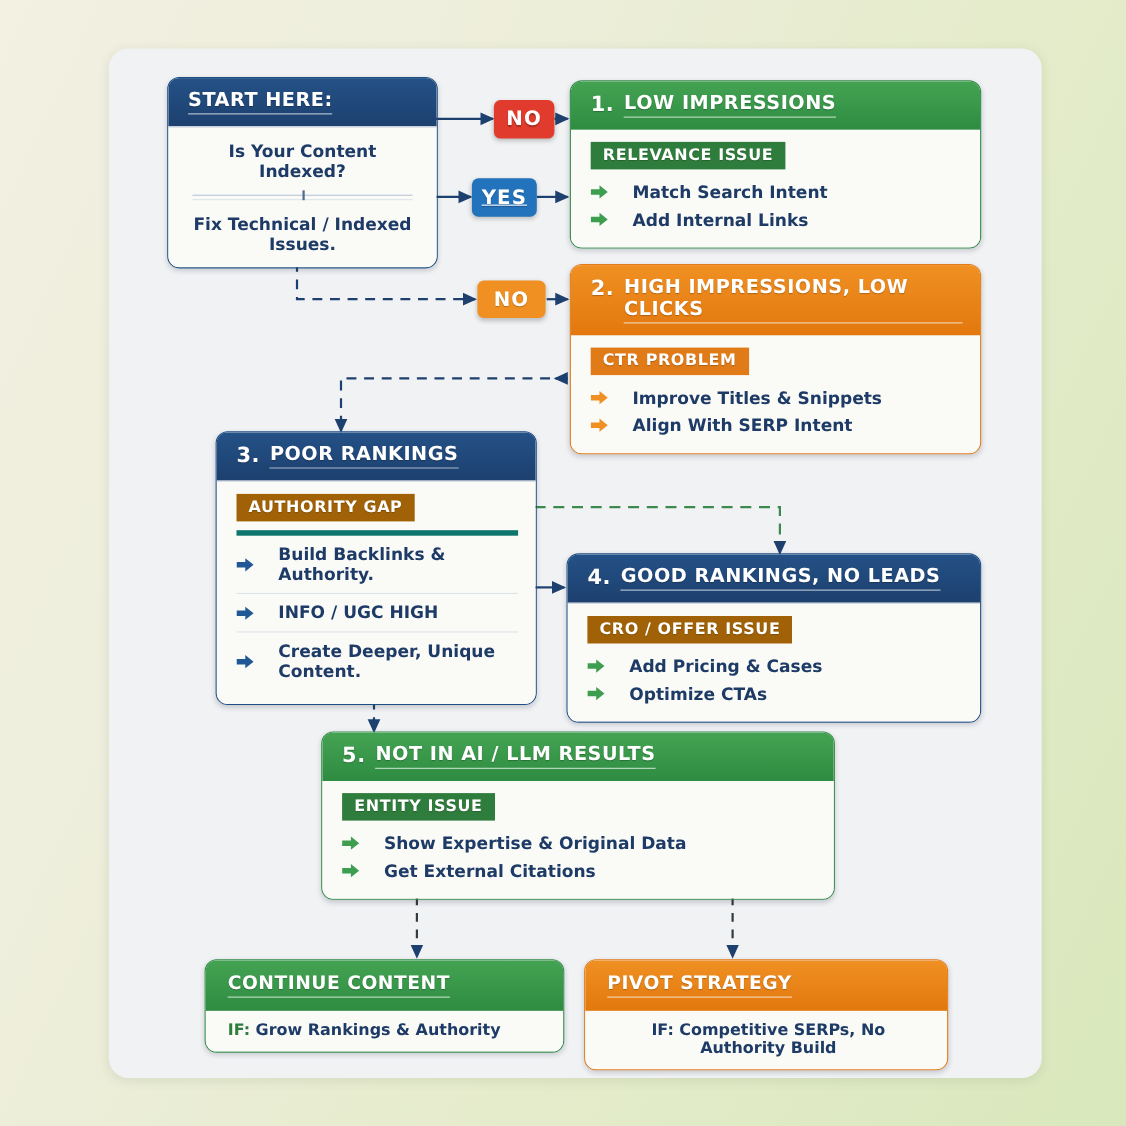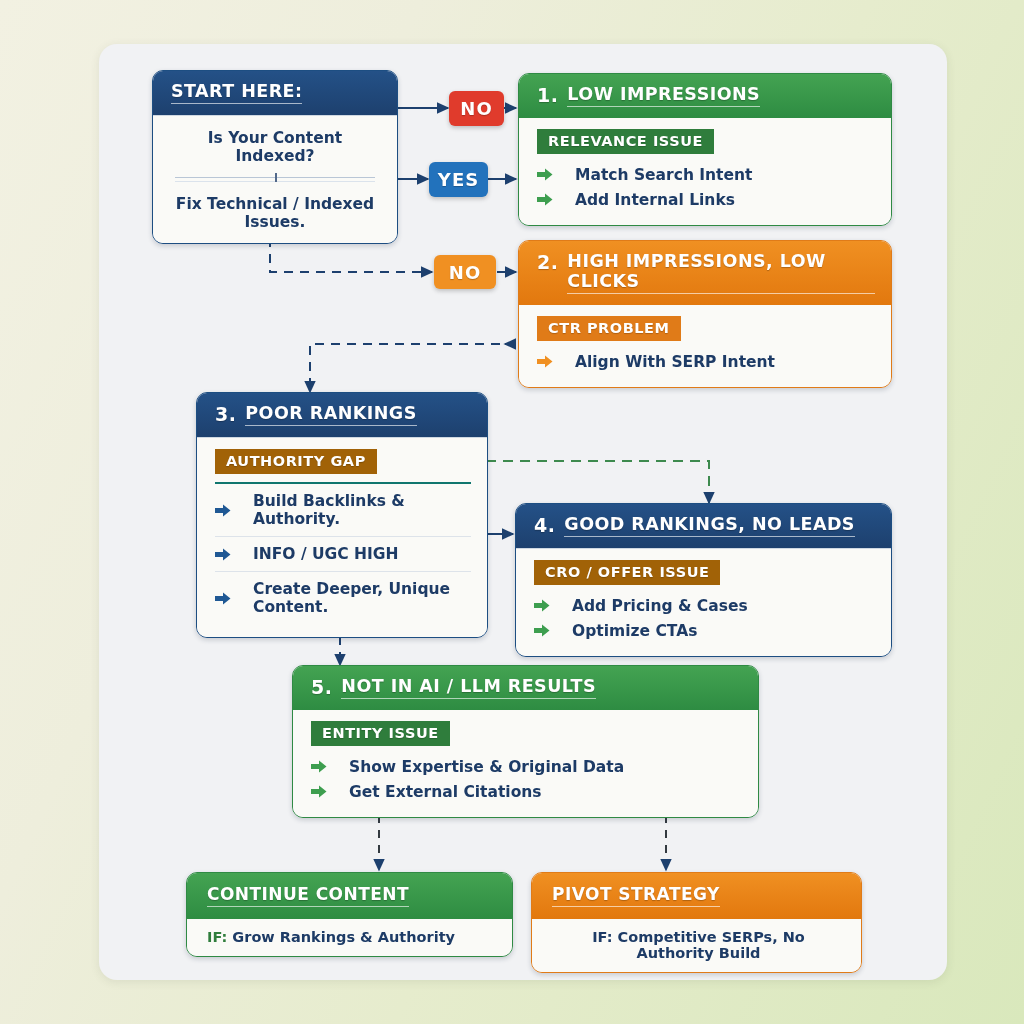--- a/index.html
+++ b/index.html
@@ -48,21 +48,21 @@
        text-shadow:0 1px 1px rgba(0,0,0,.22);}
   .navy .tag{background:#a16207;}
   .green .tag{background:#2f7d3c;}
   .orange .tag{background:#e07b18;}
 
   
   .row{display:flex;align-items:center;gap:22px;padding:3.5px 0;
        color:#1d3b66;font-size:15.5px;font-weight:bold;}
   .row .ar{flex:0 0 auto;line-height:0;}
   .sep .row{border-top:1px solid #dde3ea;padding:8px 0 8px;}
-  .sep .row.first{border-top:2px solid #0f766e;}
+  .sep .row.first{border-top:5px solid #0f766e;}
 
   
   #n-start .bd{padding:0 18px 0;}
   .startline{color:#1d3b66;font-size:15.5px;font-weight:bold;
              padding:13px 0 12px;text-align:center;}
   .hr{position:relative;height:1px;background:#b9c6d6;margin:0 4px;}
   .hr:after{content:"";position:absolute;left:50%;top:-4px;width:1.6px;height:9px;background:#52698a;}
   .hr2{height:1px;background:#dbe3ec;margin:3px 4px 0;}
 
   
@@ -142,21 +142,21 @@
     </div>
     <div class="bd">
       <div class="startline">Is Your Content Indexed?</div>
       <div class="hr"></div>
       <div class="hr2"></div>
       <div class="startline">Fix Technical / Indexed Issues.</div>
     </div>
   </div>
 
   <div class="badge" style="left:449px;top:91px;width:55px;height:35px;background:#e03b2c;">NO</div>
-  <div class="badge" style="left:429px;top:162px;width:59px;height:35px;background:#2272bc;">YES</div>
+  <div class="badge" style="left:429px;top:162px;width:59px;height:35px;background:#2272bc;text-decoration:underline;">YES</div>
   <div class="badge" style="left:434px;top:255px;width:62px;height:34px;background:#f09022;">NO</div>
 
   <div class="node green" style="left:518px;top:73px;width:372px;">
     <div class="hd">
       <span class="num">1.</span>
       <span class="ttl">LOW IMPRESSIONS</span>
     </div>
     <div class="bd">
       <div class="tag">RELEVANCE ISSUE</div>
       <div class="row">
@@ -184,20 +184,28 @@
       <span class="ttl">HIGH IMPRESSIONS, LOW CLICKS</span>
     </div>
     <div class="bd">
       <div class="tag">CTR PROBLEM</div>
       <div class="row">
         <span class="ar">
           <svg width="16" height="13" viewBox="0 0 16 13">
               <path d="M0,4 L8,4 L8,0.5 L15.5,6.5 L8,12.5 L8,9 L0,9 z" fill="#f09022"></path>
             </svg>
         </span>
+        <span>Improve Titles &amp; Snippets</span>
+      </div>
+      <div class="row">
+        <span class="ar">
+          <svg width="16" height="13" viewBox="0 0 16 13">
+              <path d="M0,4 L8,4 L8,0.5 L15.5,6.5 L8,12.5 L8,9 L0,9 z" fill="#f09022"></path>
+            </svg>
+        </span>
         <span>Align With SERP Intent</span>
       </div>
     </div>
   </div>
 
   <div class="node navy sep" style="left:196px;top:392px;width:290px;">
     <div class="hd">
       <span class="num">3.</span>
       <span class="ttl">POOR RANKINGS</span>
     </div>

